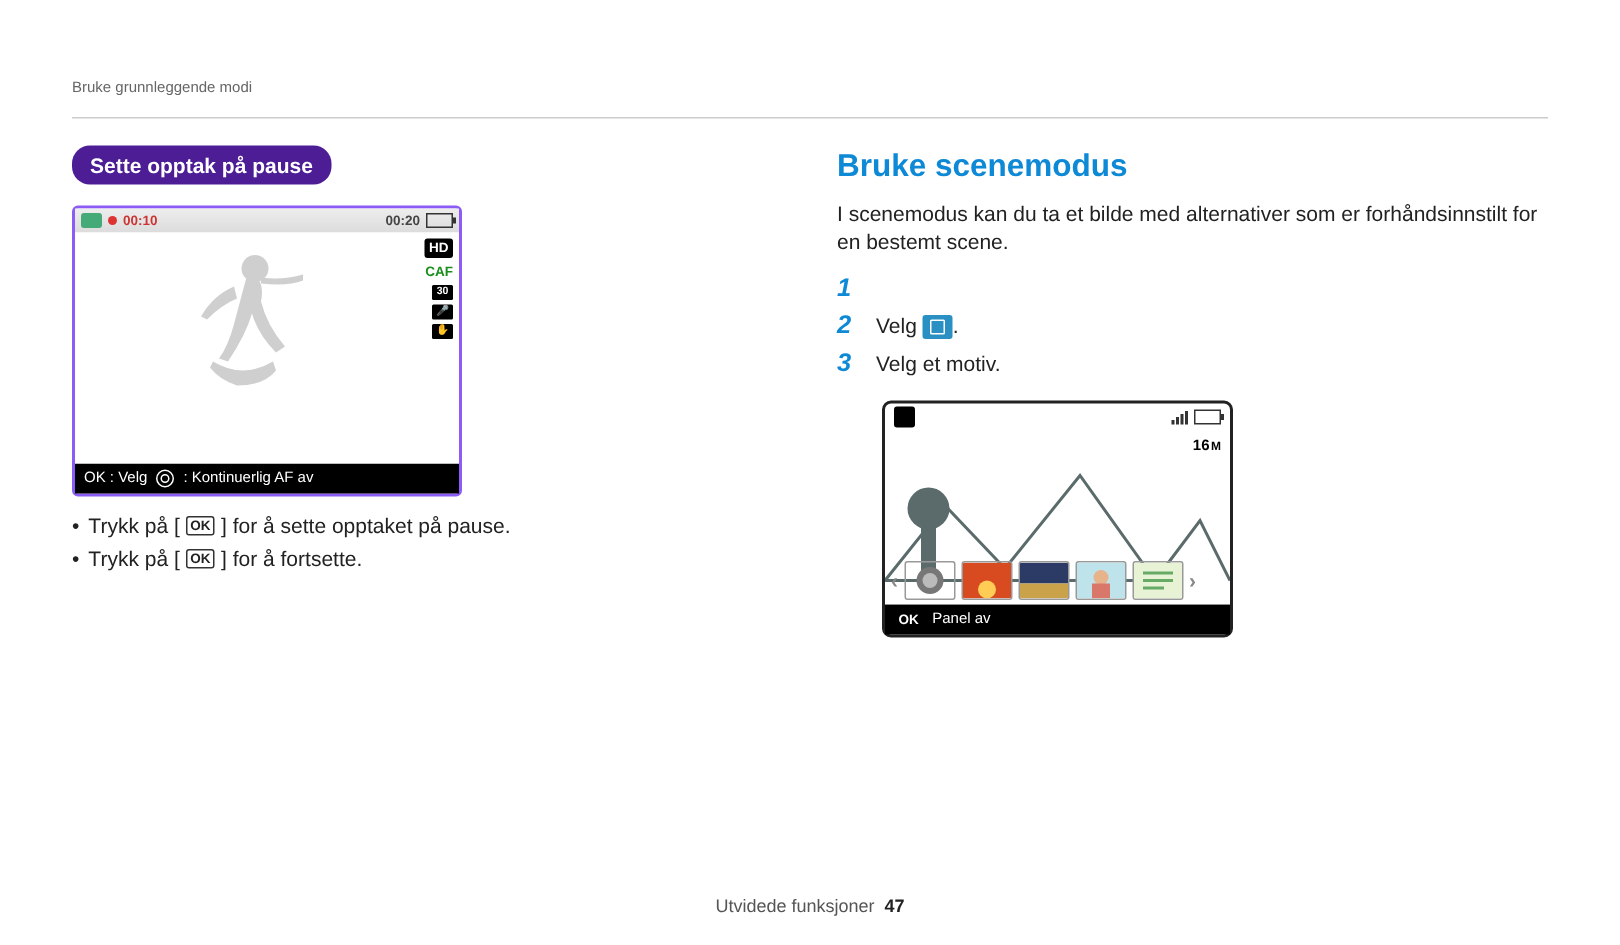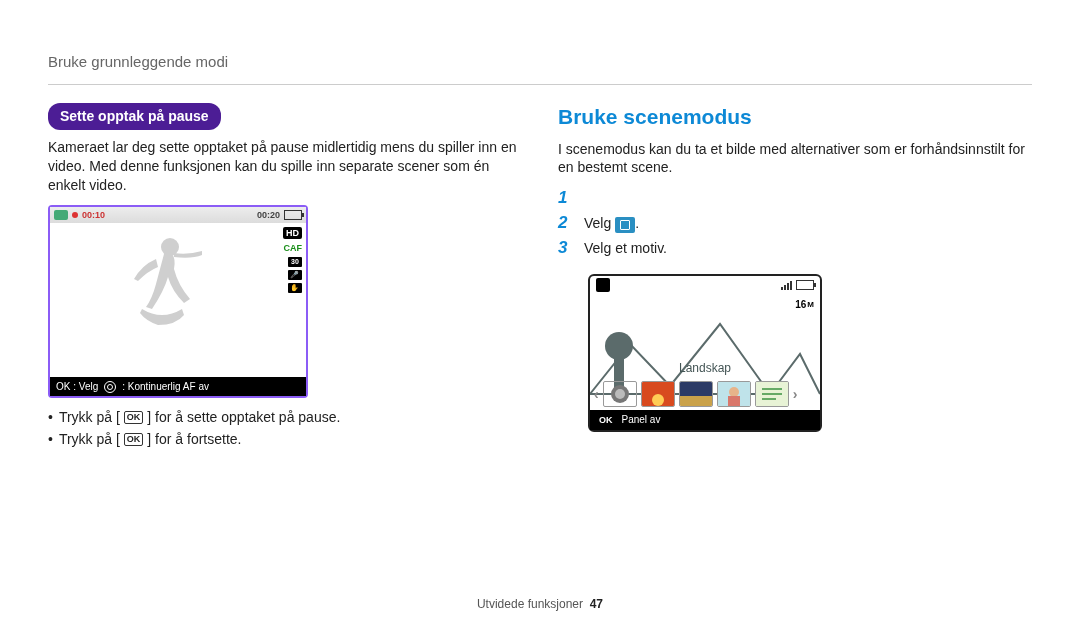--- a/index.html
+++ b/index.html
@@ -12,21 +12,21 @@
     color: #222;
     position: relative;
     font-size: 14px;
     line-height: 1.35;
   }
   .page {
     padding: 52px 48px 0 48px;
   }
   .breadcrumb {
     color: #666;
-    font-size: 15px;
+    font-size: 10px;
     margin-bottom: 12px;
   }
   .divider {
     border: none;
     border-top: 1px solid #ccc;
     margin: 4px 0 18px 0;
   }
   .cols {
     display: flex;
     gap: 36px;
@@ -226,21 +226,20 @@
 <body>
 
 <div class="page">
   <div class="breadcrumb">Bruke grunnleggende modi</div>
   <hr class="divider">
 
   <div class="cols">
 
     <div class="col">
       <div class="pill">Sette opptak på pause</div>
-      <p class="para">Kameraet lar deg sette opptaket på pause midlertidig mens du spiller inn en video. Med denne funksjonen kan du spille inn separate scener som én enkelt video.</p>
 
       <div class="lcd1">
         <div class="lcd1-top">
           <span style="width:14px;height:10px;background:#4a7;border-radius:2px;"></span>
           <span class="rec-dot"></span>
           <span style="color:#c33;">00:10</span>
           <span class="spacer"></span>
           <span>00:20</span>
           <span class="batt"><span class="batt-fill"></span></span>
         </div>
@@ -320,21 +319,20 @@
             <rect width="230" height="116" fill="#fff"></rect>
             <path d="M0 100 L40 50 L80 92 L130 30 L180 100 Z" fill="none" stroke="#5b6b6b" stroke-width="2"></path>
             <path d="M180 100 L210 60 L230 100" fill="none" stroke="#5b6b6b" stroke-width="2"></path>
             <rect x="24" y="58" width="10" height="42" fill="#5b6b6b"></rect>
             <circle cx="29" cy="52" r="14" fill="#5b6b6b"></circle>
           </svg>
           <div class="sixteen">
             <span>16</span>
               <span class="m">M</span>
           </div>
-          <div class="label-over">Landskap</div>
           <div class="strip">
             <span class="chev">‹</span>
             <div class="thumb">
               <svg viewBox="0 0 32 24">
                   <circle cx="16" cy="12" r="9" fill="#777"></circle>
                   <circle cx="16" cy="12" r="5" fill="#bbb"></circle>
                 </svg>
             </div>
             <div class="thumb">
               <svg viewBox="0 0 32 24">

